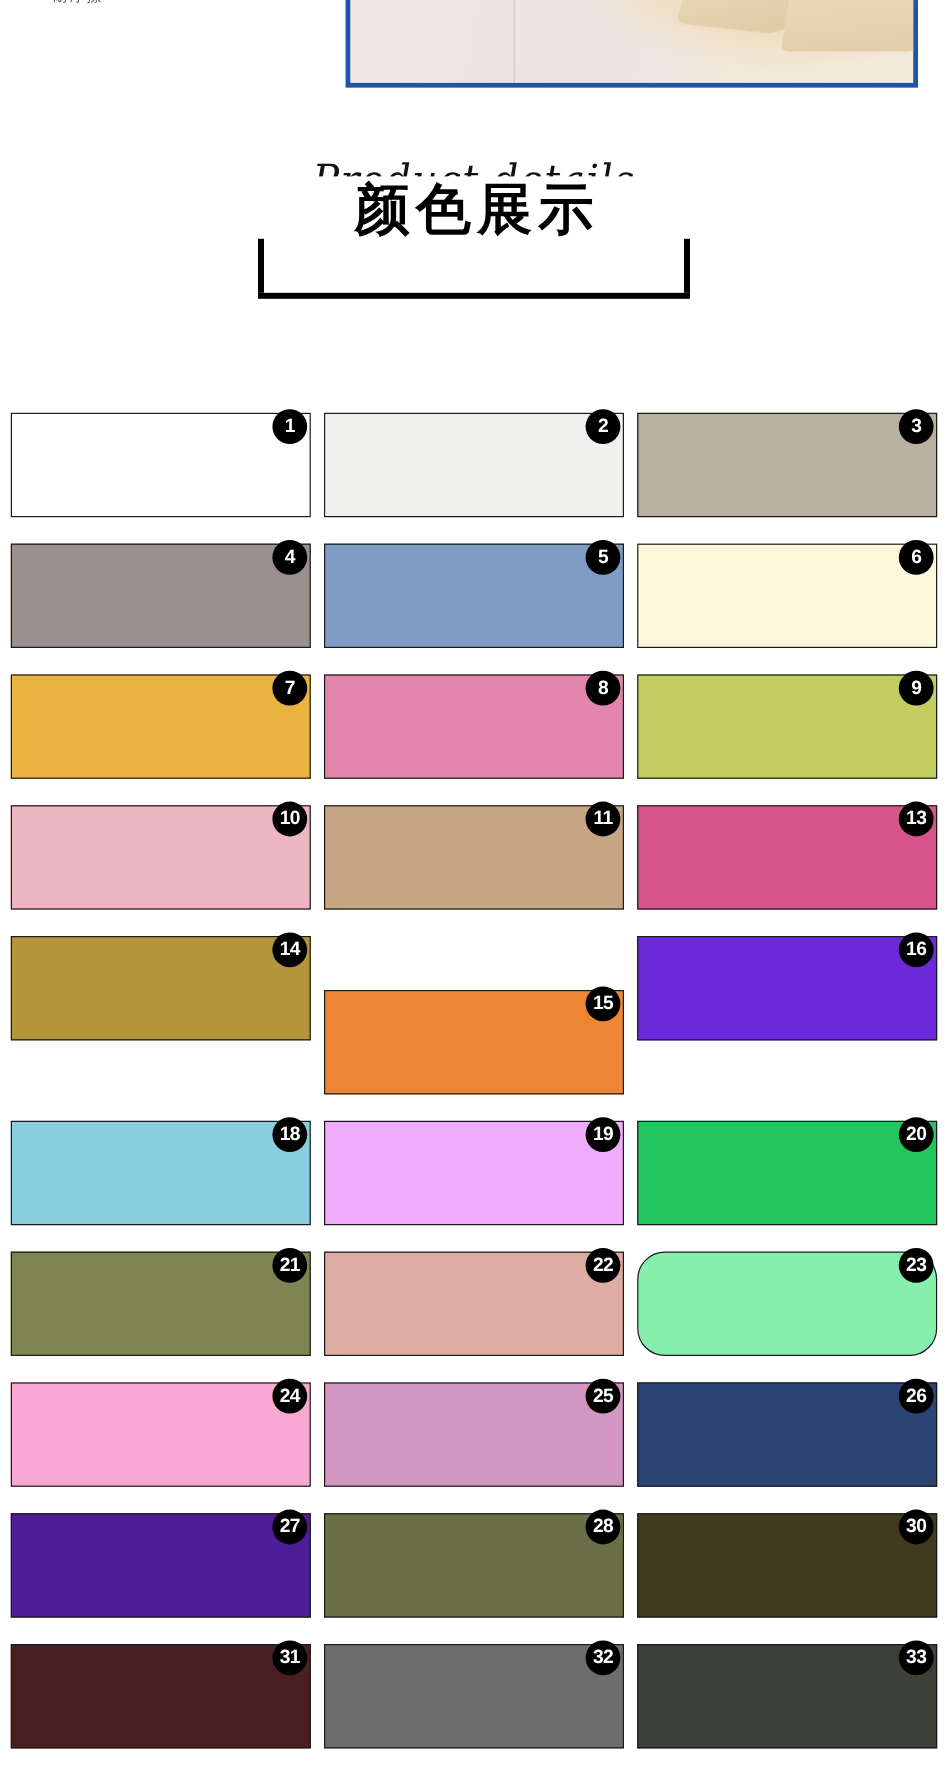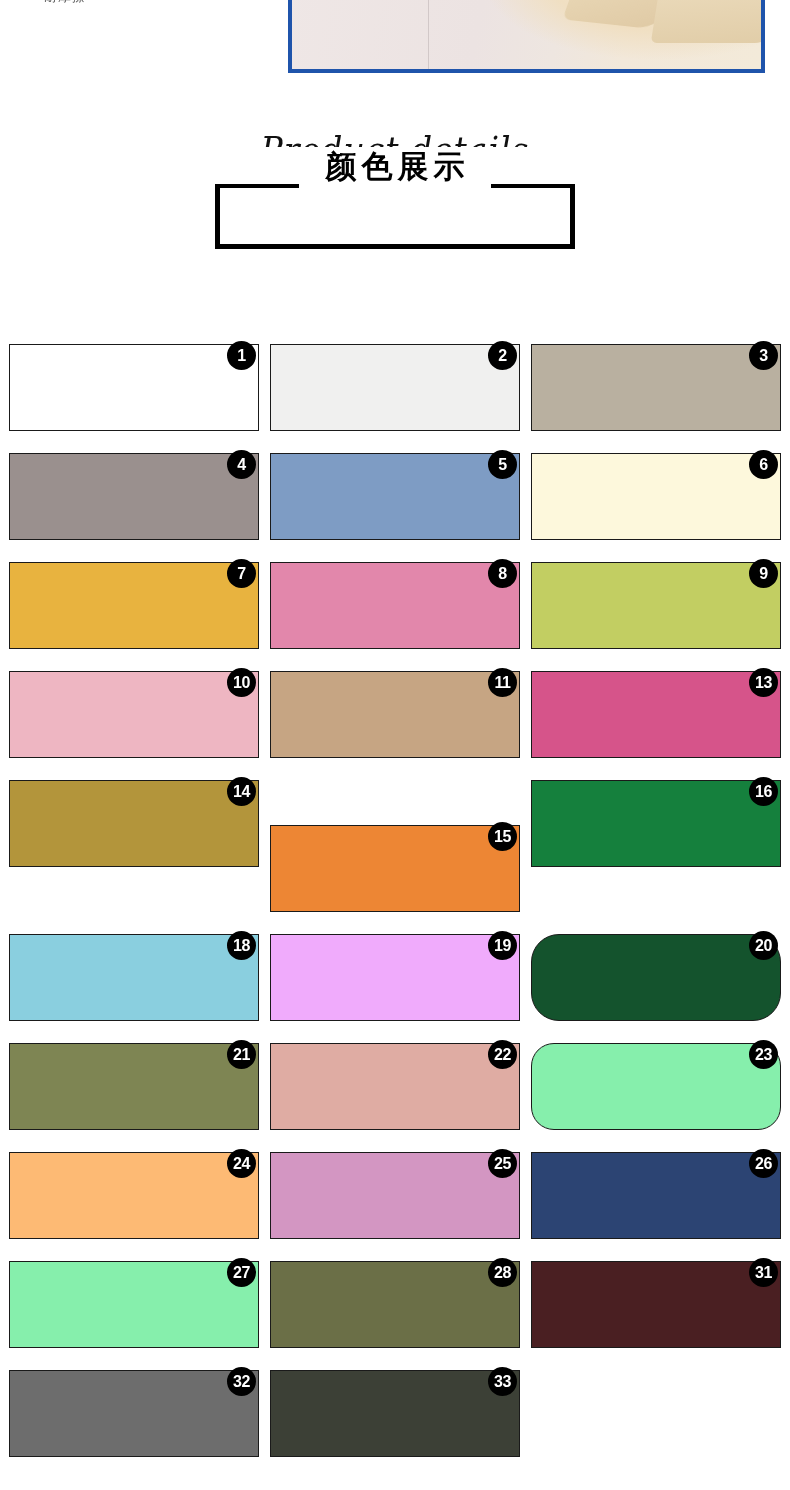--- a/index.html
+++ b/index.html
@@ -103,21 +103,21 @@
   .frame-right-h { right: 0;   top: 0;   width: 84px; height: 5px; }
   .frame-left-v  { left: 0;    top: 0;   width: 5px;  height: 61px; }
   .frame-right-v { right: 0;   top: 0;   width: 5px;  height: 61px; }
   .frame-bottom  { left: 0;    bottom: 0; width: 360px; height: 5px; }
   #heading-cn {
     position: absolute;
     left: 0;
     top: -36px;
     width: 360px;
     text-align: center;
-    font-size: 31px;
+    font-size: 46px;
     font-weight: bold;
     line-height: 1;
     color: #000000;
     letter-spacing: 5px;
     text-indent: 5px;
     background: #ffffff;
     padding: 4px 0 2px 0;
   }
 
   
@@ -215,56 +215,59 @@
     </div>
     <div class="swatch" style="background: rgb(214, 84, 138);">
       <span class="swatch-badge">13</span>
     </div>
     <div class="swatch" style="background: rgb(179, 149, 59);">
       <span class="swatch-badge">14</span>
     </div>
     <div class="swatch" style="background: rgb(237, 134, 52); margin-top: 45px;">
       <span class="swatch-badge">15</span>
     </div>
-    <div class="swatch" style="background: #15803d; padding-left: 35px;">
+    <div class="swatch" style="background: #6d28d9; padding-left: 35px;">
       <span class="swatch-badge">16</span>
     </div>
     <div class="swatch" style="background: rgb(138, 207, 223);">
       <span class="swatch-badge">18</span>
     </div>
     <div class="swatch" style="background: #f0abfc;">
       <span class="swatch-badge">19</span>
     </div>
-    <div class="swatch" style="background: #14532d; border-radius: 28px;">
+    <div class="swatch" style="background: #22c55e;">
       <span class="swatch-badge">20</span>
     </div>
     <div class="swatch" style="background: rgb(126, 133, 83); text-decoration: underline;">
       <span class="swatch-badge">21</span>
     </div>
     <div class="swatch" style="background: rgb(223, 172, 163);">
       <span class="swatch-badge">22</span>
     </div>
     <div class="swatch" style="background: #86efac; border-radius: 23px;">
       <span class="swatch-badge">23</span>
     </div>
-    <div class="swatch" style="background: #fdba74;">
+    <div class="swatch" style="background: #f9a8d4;">
       <span class="swatch-badge">24</span>
     </div>
     <div class="swatch" style="background: rgb(211, 150, 194);">
       <span class="swatch-badge">25</span>
     </div>
     <div class="swatch" style="background: rgb(44, 68, 115);">
       <span class="swatch-badge">26</span>
     </div>
-    <div class="swatch" style="background: #86efac;">
+    <div class="swatch" style="background: #4c1d95;">
       <span class="swatch-badge">27</span>
     </div>
     <div class="swatch" style="background: rgb(107, 111, 71);">
       <span class="swatch-badge">28</span>
     </div>
+    <div class="swatch" style="background: rgb(65, 58, 31);">
+      <span class="swatch-badge">30</span>
+    </div>
     <div class="swatch" style="background: rgb(74, 31, 34);">
       <span class="swatch-badge">31</span>
     </div>
     <div class="swatch" style="background: rgb(109, 109, 109);">
       <span class="swatch-badge">32</span>
     </div>
     <div class="swatch" style="background: rgb(60, 64, 54);">
       <span class="swatch-badge">33</span>
     </div>
   </div>

